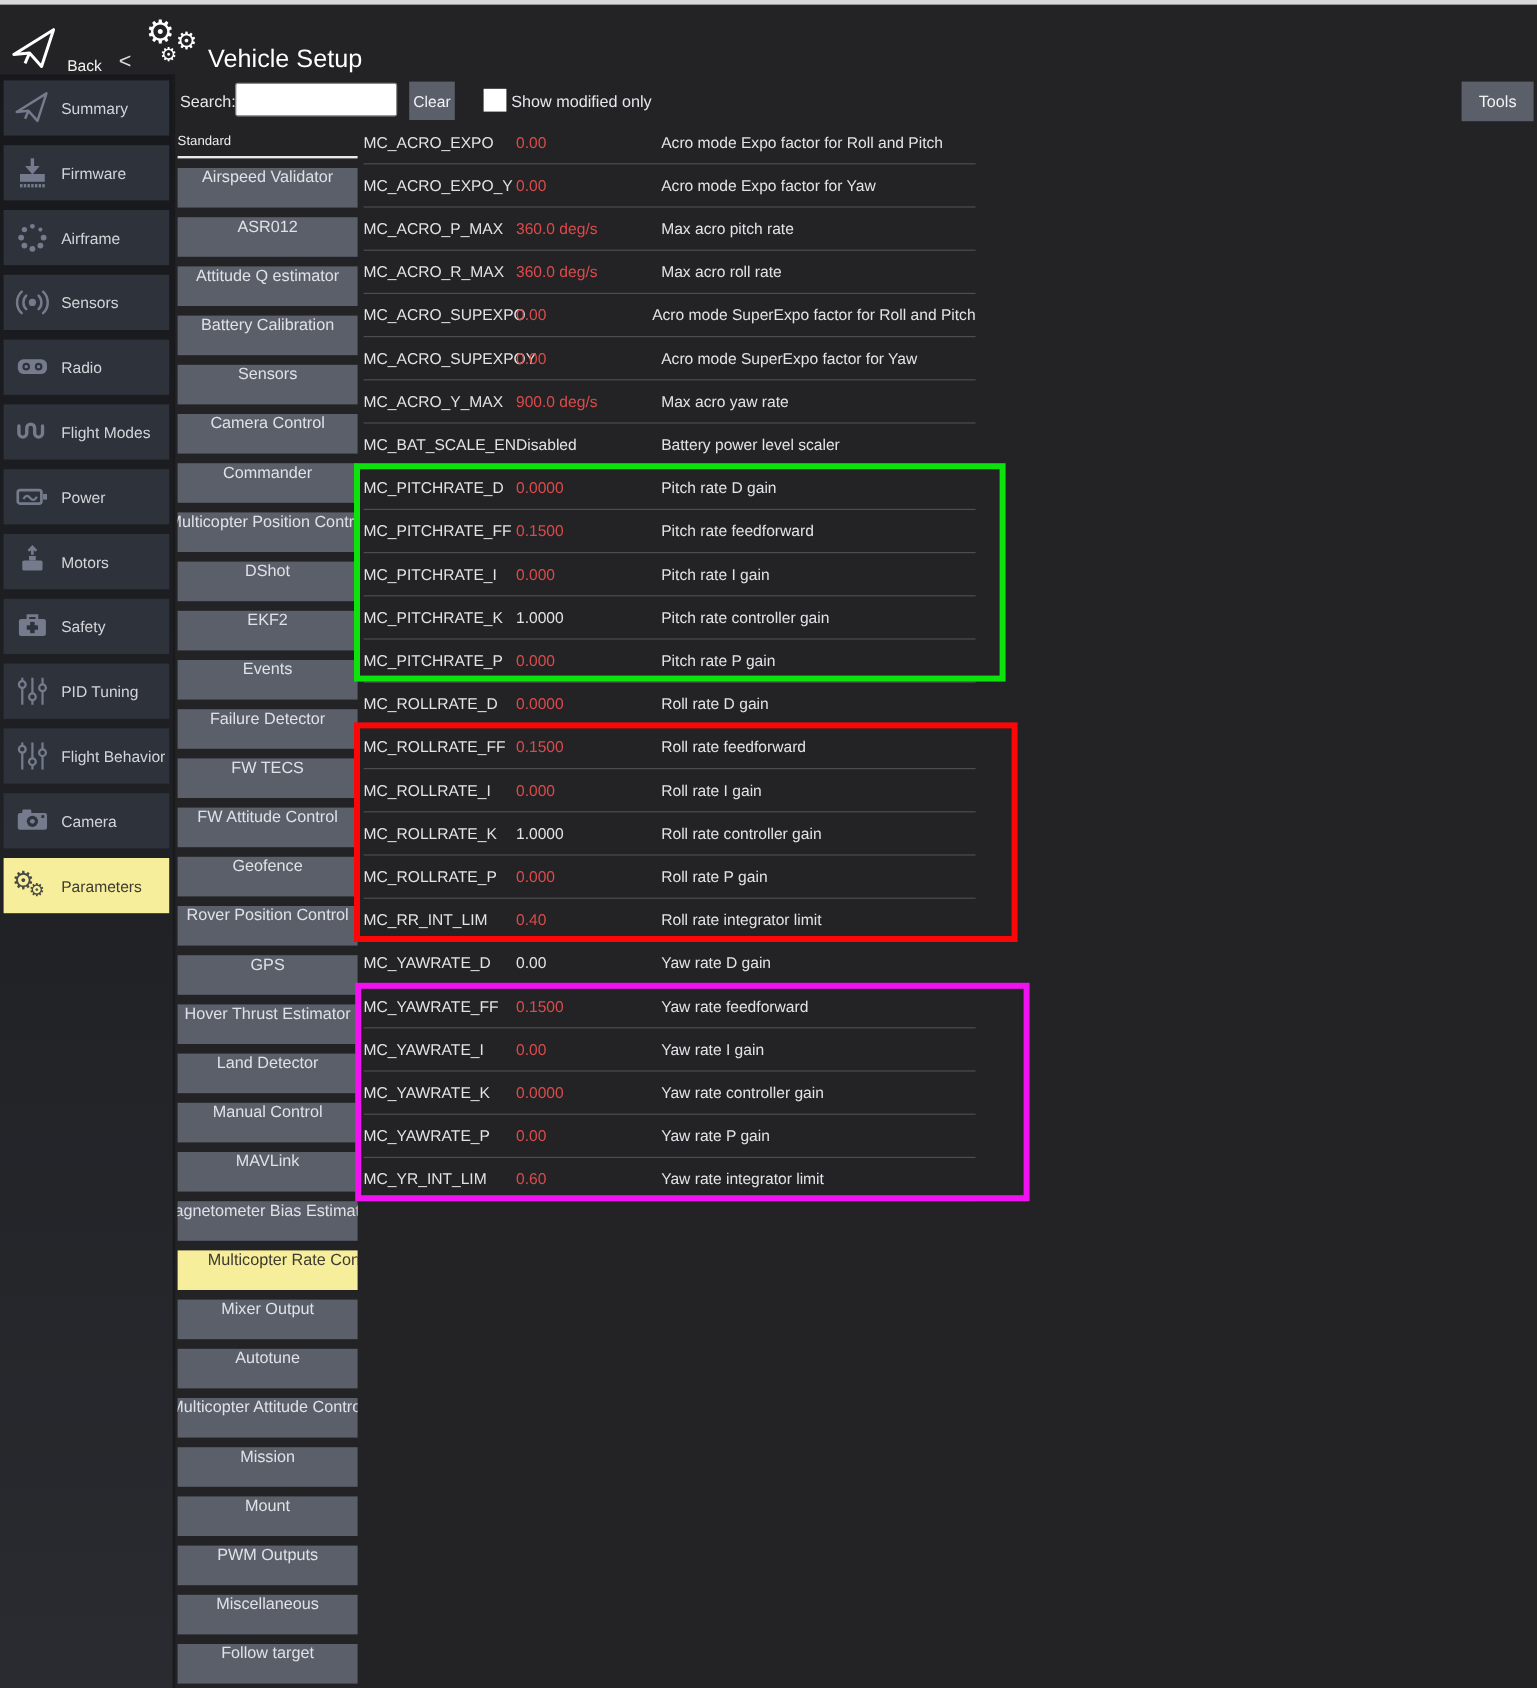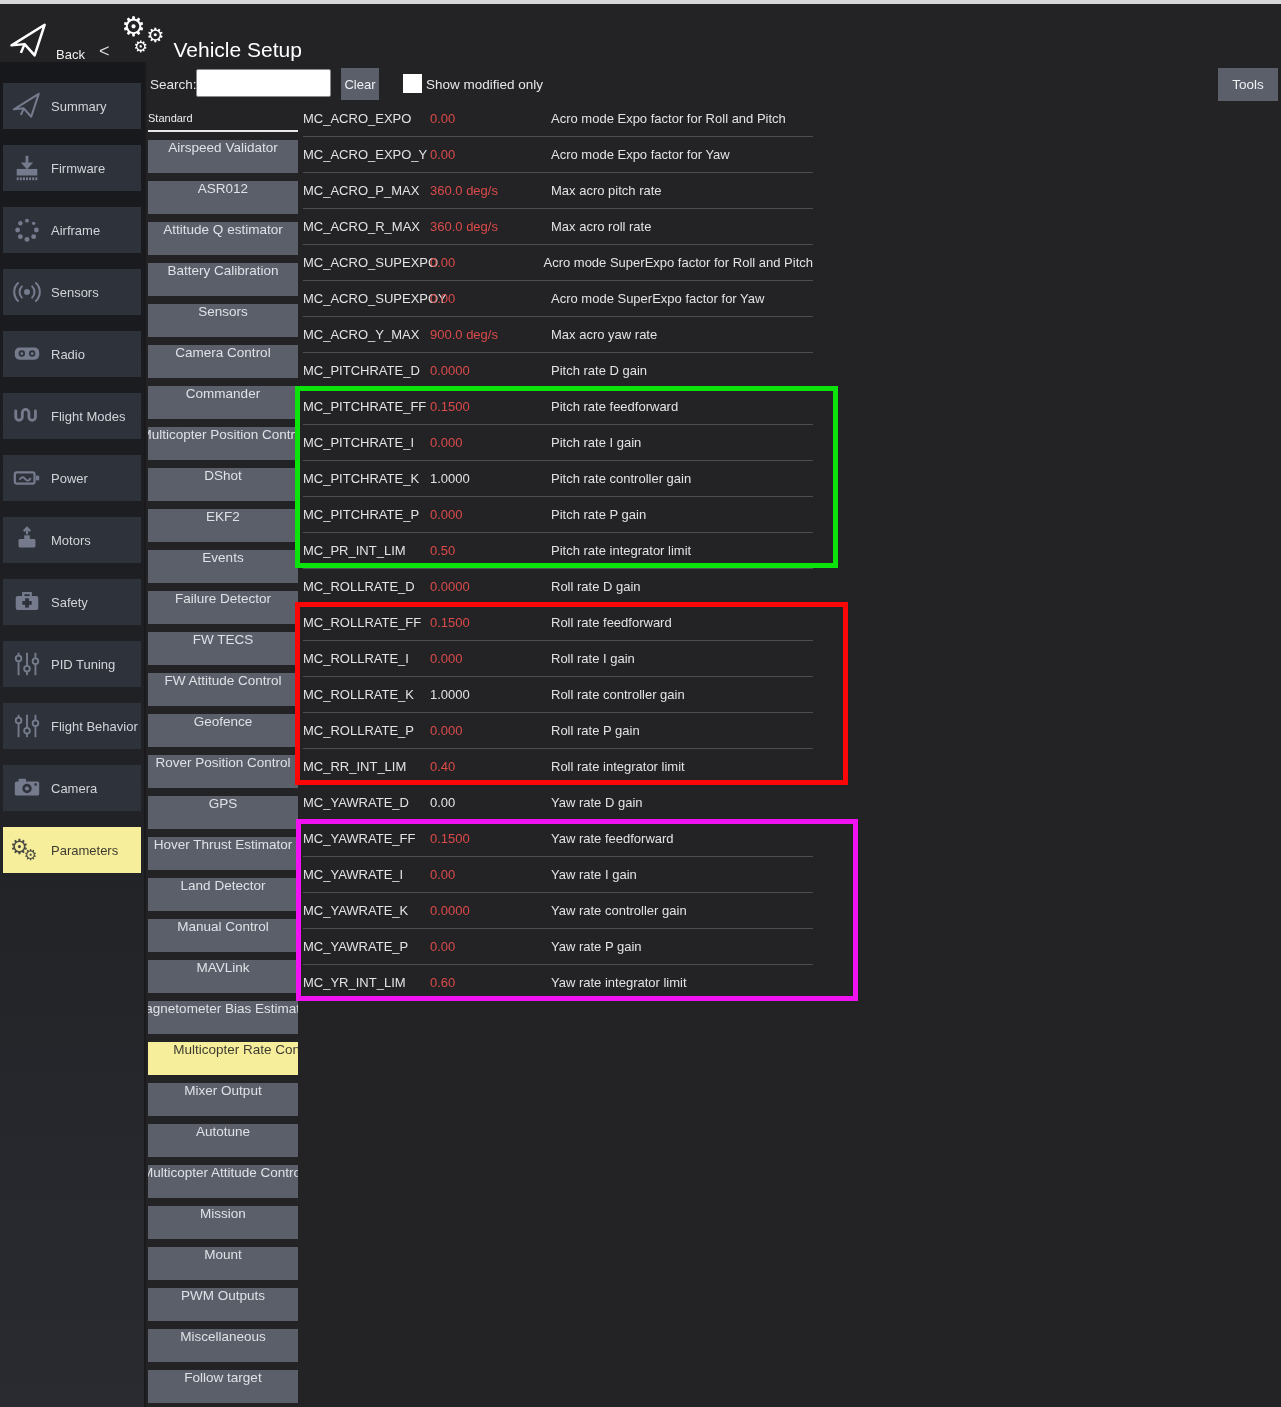--- a/index.html
+++ b/index.html
@@ -20,21 +20,21 @@
   .back-label{font-size:13px;color:#f0f0f0;margin-left:6px;}
   .chev{font-size:18px;color:#dcdcdc;margin:0 12px 0 14px;}
   .gear-cluster{position:relative;width:48px;height:50px;color:#fff;}
   .gear-cluster .g{position:absolute;line-height:1;}
   .gear-cluster .g1{font-size:27px;left:0;top:2px;}
   .gear-cluster .g2{font-size:16px;left:12px;top:27px;}
   .gear-cluster .g3{font-size:20px;left:25px;top:13px;}
   .page-title{font-size:21px;color:#fff;margin-left:4px;}
   
   .rail{position:absolute;left:0;top:62px;bottom:0;width:146px;background:linear-gradient(var(--rail-top),var(--rail-bot));padding-top:5px;border-right:2px solid #1a1a1c;}
-  .side-btn{width:138px;height:46px;margin:16px 0 8px 3px;background:var(--sidebtn);display:flex;align-items:center;cursor:pointer;}
+  .side-btn{width:138px;height:46px;margin:0 0 8px 3px;background:var(--sidebtn);display:flex;align-items:center;cursor:pointer;}
   .side-btn .icon{width:48px;display:flex;align-items:center;justify-content:center;color:var(--sideicon);}
   .side-btn .icon svg{width:30px;height:30px;}
   .side-btn .lbl{font-size:13px;color:var(--sidetext);}
   .side-btn.active{background:var(--yellow);}
   .side-btn.active .lbl{color:var(--ondark);}
   .side-btn.active .icon{color:#4a4a44;}
   .gearpair{position:relative;width:36px;height:32px;}
   .gearpair .g{position:absolute;line-height:1;}
   .gearpair .g1{font-size:21px;left:1px;top:2px;}
   .gearpair .g2{font-size:15px;left:15px;top:13px;}
@@ -394,20 +394,25 @@
       <div class="prow val-red">
         <span class="pname">MC_ACRO_SUPEXPOY</span>
         <span class="pval">0.00</span>
         <span class="pdesc">Acro mode SuperExpo factor for Yaw</span>
       </div>
       <div class="prow val-red">
         <span class="pname">MC_ACRO_Y_MAX</span>
         <span class="pval">900.0 deg/s</span>
         <span class="pdesc">Max acro yaw rate</span>
       </div>
+      <div class="prow val-white">
+        <span class="pname">MC_BAT_SCALE_EN</span>
+        <span class="pval">Disabled</span>
+        <span class="pdesc">Battery power level scaler</span>
+      </div>
       <div class="prow val-red">
         <span class="pname">MC_PITCHRATE_D</span>
         <span class="pval">0.0000</span>
         <span class="pdesc">Pitch rate D gain</span>
       </div>
       <div class="prow val-red">
         <span class="pname">MC_PITCHRATE_FF</span>
         <span class="pval">0.1500</span>
         <span class="pdesc">Pitch rate feedforward</span>
       </div>
@@ -420,25 +425,20 @@
         <span class="pname">MC_PITCHRATE_K</span>
         <span class="pval">1.0000</span>
         <span class="pdesc">Pitch rate controller gain</span>
       </div>
       <div class="prow val-red">
         <span class="pname">MC_PITCHRATE_P</span>
         <span class="pval">0.000</span>
         <span class="pdesc">Pitch rate P gain</span>
       </div>
       <div class="prow val-red">
-        <span class="pname">MC_PR_INT_LIM</span>
-        <span class="pval">0.50</span>
-        <span class="pdesc">Pitch rate integrator limit</span>
-      </div>
-      <div class="prow val-red">
         <span class="pname">MC_ROLLRATE_D</span>
         <span class="pval">0.0000</span>
         <span class="pdesc">Roll rate D gain</span>
       </div>
       <div class="prow val-red">
         <span class="pname">MC_ROLLRATE_FF</span>
         <span class="pval">0.1500</span>
         <span class="pdesc">Roll rate feedforward</span>
       </div>
       <div class="prow val-red">

